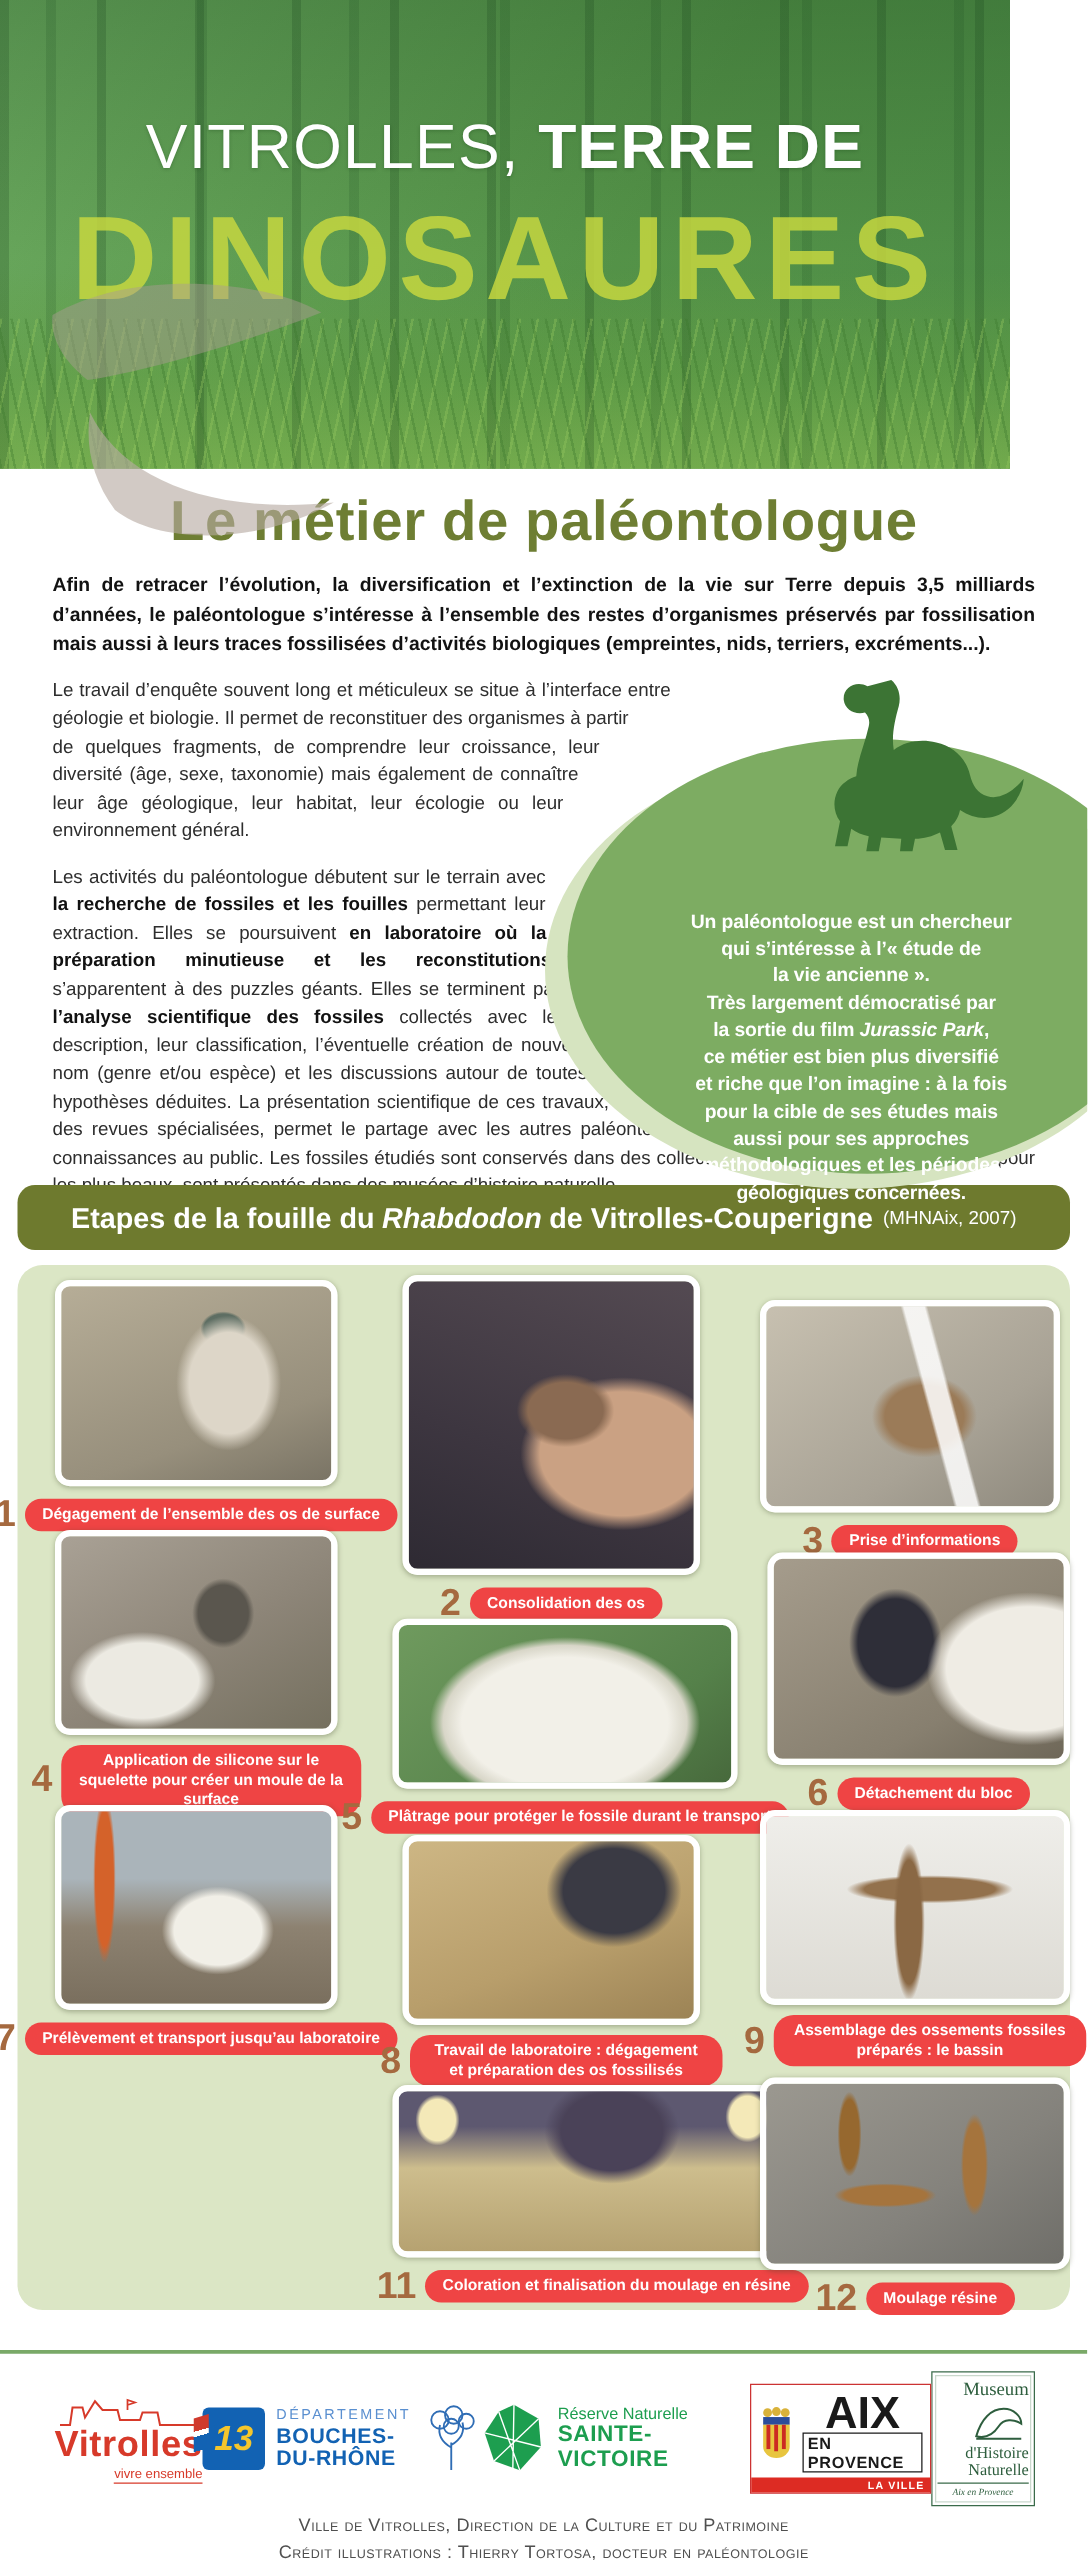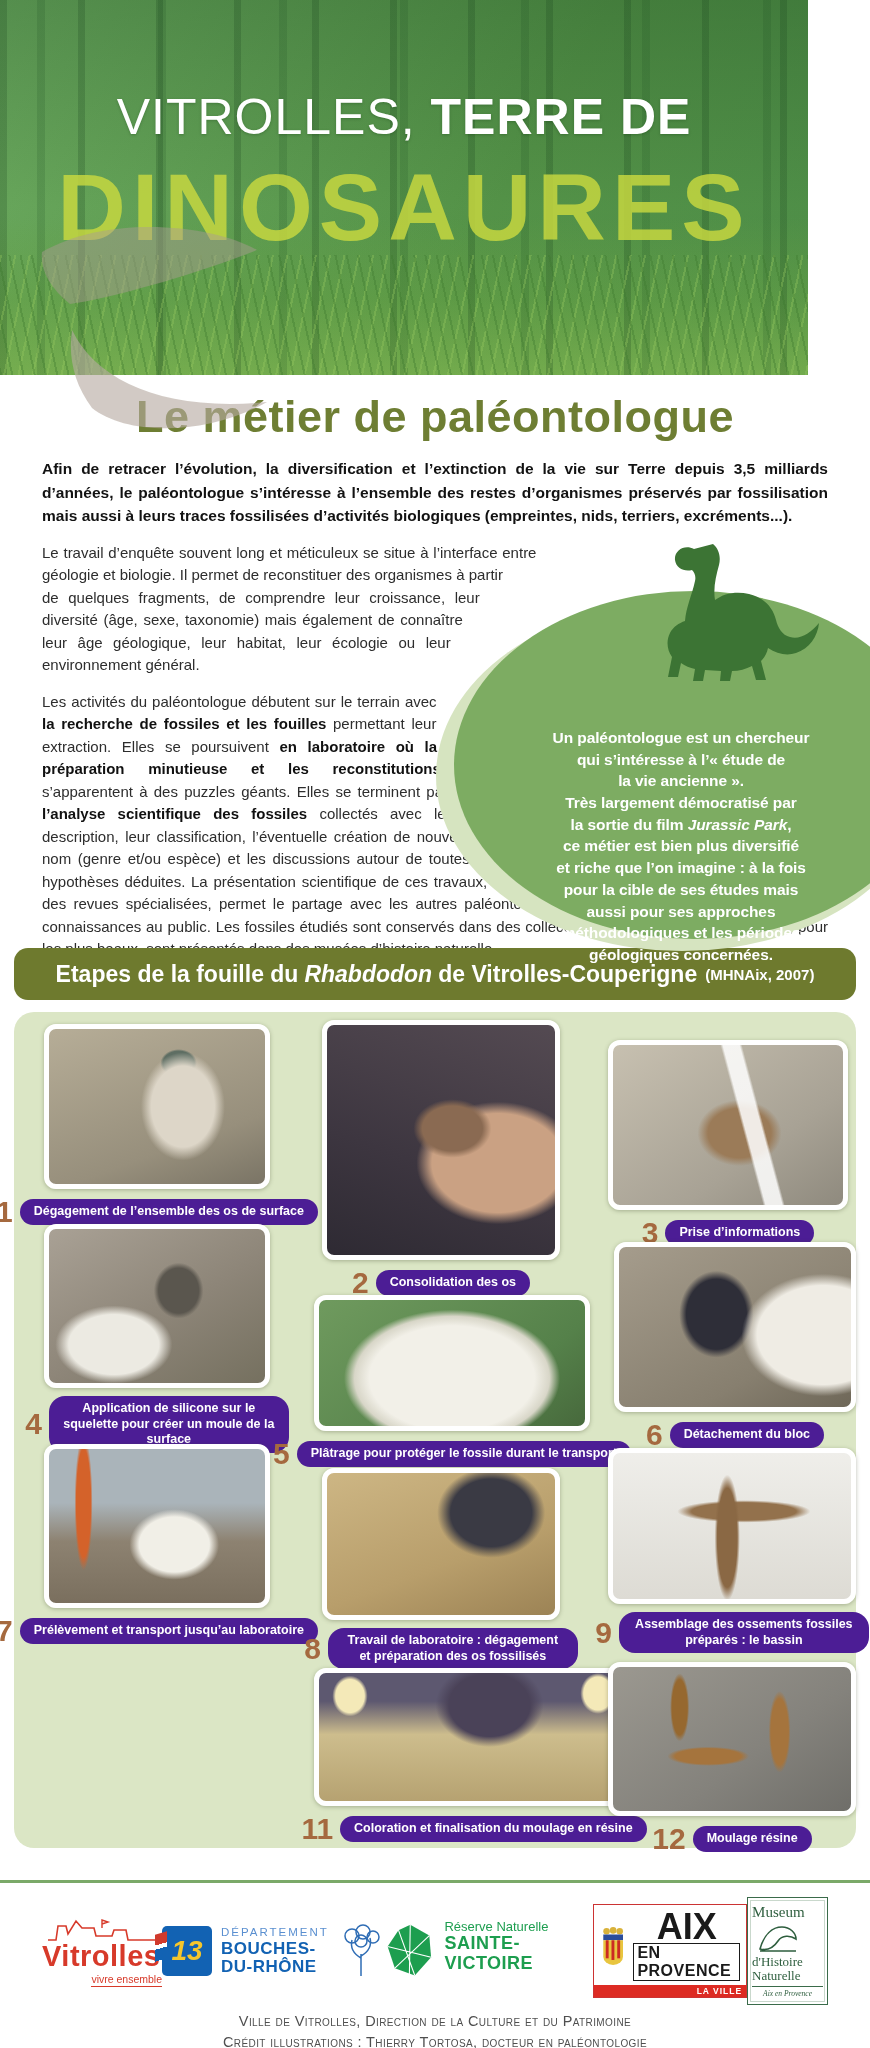--- a/index.html
+++ b/index.html
@@ -55,35 +55,35 @@
     white-space:pre-line;letter-spacing:-.1px;
   }
   .bubble-text .i{font-style:italic;}
   
   .section-bar{
     position:absolute;top:948px;left:14px;width:842px;height:52px;border-radius:14px;
     background:#6e7a2e;color:#ffffff;display:flex;align-items:center;justify-content:center;
     font-weight:800;font-size:23px;box-sizing:border-box;
   }
   .section-bar .sp-it{font-style:italic;margin:0 6px 0 6px;}
-  .section-bar .sp-ref{font-size:15px;font-weight:700;margin-left:8px;}
+  .section-bar .sp-ref{font-size:15px;font-weight:400;margin-left:8px;}
   
   .panel{
     position:absolute;top:1012px;left:14px;width:842px;height:836px;border-radius:20px;
     background:#dbe6c5;
   }
   .step{position:absolute;}
   .photo{
     width:100%;border:5px solid #ffffff;border-radius:12px;box-sizing:border-box;
     box-shadow:0 1px 4px rgba(60,70,40,.35);
   }
   .cap-row{display:flex;align-items:center;justify-content:center;gap:7px;margin:8px -22px 0 -22px;}
   .num{font-size:30px;font-weight:800;color:#a5693f;line-height:1;flex:0 0 auto;}
   .pill{
-    background:#4c1d95;color:#ffffff;font-size:12.5px;font-weight:700;line-height:1.25;
+    background:#ef4444;color:#ffffff;font-size:12.5px;font-weight:700;line-height:1.25;
     padding:5px 14px;border-radius:15px;text-align:center;white-space:nowrap;
   }
   .s4 .pill,.s8 .pill,.s9 .pill,.s10 .pill{white-space:normal;border-radius:16px;}
   .s4 .pill{max-width:212px;}
   .s8 .pill{max-width:222px;}
   .s9 .pill{max-width:222px;}
   .s10 .pill{max-width:212px;}
   
   .s1{left:30px;top:12px;width:226px;}   .s1 .photo{height:165px;}
   .s2{left:308px;top:8px;width:238px;}   .s2 .photo{height:240px;}
@@ -107,21 +107,21 @@
   .p7{background:radial-gradient(70px 55px at 58% 62%, #f1efe7 0 50%, rgba(0,0,0,0) 64%),radial-gradient(12px 90px at 16% 35%, #d4622a 0 60%, rgba(0,0,0,0) 75%),linear-gradient(#aab4ba 0 35%, #8d8271 60%, #7a6f5e);}
   .p8{background:radial-gradient(90px 75px at 72% 28%, #3a3a44 0 45%, rgba(0,0,0,0) 60%),linear-gradient(160deg,#cdb684,#b89e6b 60%,#9c8355);}
   .p9{background:radial-gradient(18px 90px at 48% 58%, #8a6844 0 55%, rgba(0,0,0,0) 70%),radial-gradient(95px 16px at 55% 40%, #93714c 0 55%, rgba(0,0,0,0) 70%),linear-gradient(#efeeea,#dddbd4);}
   .p10{background:radial-gradient(110px 60px at 45% 48%, #e9e7df 0 50%, rgba(0,0,0,0) 65%),radial-gradient(40px 55px at 42% 22%, #f4f4f2 0 50%, rgba(0,0,0,0) 64%),linear-gradient(150deg,#8e8a80,#76726a 65%,#605d55);}
   .p11{background:radial-gradient(26px 30px at 10% 18%, #f4e9b8 0 55%, rgba(0,0,0,0) 68%),radial-gradient(26px 30px at 90% 16%, #f4e9b8 0 55%, rgba(0,0,0,0) 68%),radial-gradient(90px 70px at 55% 25%, #4a4258 0 45%, rgba(0,0,0,0) 60%),linear-gradient(#5d5870 0 22%, #cdbd8d 48%, #b6a271);}
   .p12{background:radial-gradient(16px 60px at 70% 45%, #a5743d 0 55%, rgba(0,0,0,0) 68%),radial-gradient(60px 14px at 40% 62%, #a5743d 0 55%, rgba(0,0,0,0) 68%),radial-gradient(14px 50px at 28% 28%, #96682f 0 55%, rgba(0,0,0,0) 68%),linear-gradient(145deg,#9b9890,#84827c 60%,#6f6e69);}
   
   .footer{position:absolute;top:1848px;left:0;width:870px;height:200px;}
   .footer-rule{margin-top:32px;height:3px;background:#7aa968;}
   .logos{display:flex;align-items:center;justify-content:space-between;padding:18px 42px 0 42px;height:100px;}
-  .logo{display:flex;flex-direction:column;align-items:flex-start;}
+  .logo{display:flex;flex-direction:column;align-items:flex-end;}
   
   .lv-name{font-size:29px;font-weight:700;color:#d73a2a;letter-spacing:.5px;line-height:1;}
   .lv-tag{font-size:10.5px;color:#d73a2a;border-bottom:1px solid #d73a2a;padding-bottom:1px;margin-top:2px;align-self:flex-end;}
   
   .cg13{flex-direction:row;gap:9px;align-items:center;}
   .cg13-badge{position:relative;width:50px;height:50px;background:#1262b3;border-radius:5px;display:flex;align-items:center;justify-content:center;}
   .cg13-badge::before{content:"";position:absolute;left:-7px;top:7px;width:12px;height:36px;transform:skewY(-16deg);
     background:linear-gradient(#d03a2d 0 30%, #ffffff 30% 42%, #1262b3 42% 75%, rgba(0,0,0,0) 75%);}
   .cg13-num{font-size:28px;font-weight:800;font-style:italic;color:#f5c62c;}
   .cg13-text{display:flex;flex-direction:column;line-height:1.05;}
@@ -130,21 +130,21 @@
   
   .reserve{flex-direction:row;gap:8px;}
   .rsv-text{display:flex;flex-direction:column;line-height:1.1;padding-bottom:4px;}
   .rsv-l1{font-size:13px;color:#1d9e4f;}
   .rsv-l2{font-size:18px;font-weight:700;color:#1d9e4f;letter-spacing:.5px;}
   
   .aix{border:1px solid #cc3333;background:#fff;width:152px;padding:4px 0 0 0;position:relative;}
   .aix-row{display:flex;align-items:center;justify-content:space-between;gap:7px;padding:2px 6px 4px 6px;}
   .aix-texts{display:flex;flex-direction:column;align-items:center;}
   .aix-name{font-size:36px;font-weight:800;color:#1a1a1a;line-height:.9;}
-  .aix-sub{font-size:16px;font-weight:700;color:#1a1a1a;border:1px solid #1a1a1a;padding:0 3px;letter-spacing:.5px;}
+  .aix-sub{font-size:13px;font-weight:700;color:#1a1a1a;border:1px solid #1a1a1a;padding:0 3px;letter-spacing:.5px;}
   .aix-band{background:#dd2b23;color:#ffffff;font-size:8.5px;font-weight:700;text-align:right;padding:1px 4px;letter-spacing:1px;}
   
   .museum{border:1px solid #3a6b4a;outline:1px solid #c9d8cc;outline-offset:-4px;background:#fff;width:78px;padding:6px 4px;font-family:"Liberation Serif", serif;}
   .mus-l1{font-size:15px;color:#2e5e3e;}
   .mus-l2,.mus-l3{font-size:13px;color:#2e5e3e;line-height:1.05;}
   .mus-l4{font-size:7.5px;font-style:italic;color:#2e5e3e;border-top:1px solid #3a6b4a;margin-top:3px;padding-top:2px;align-self:stretch;text-align:center;}
   
   .credits{margin-top:10px;text-align:center;font-variant:small-caps;color:#4f4f4f;font-size:14.5px;line-height:1.45;letter-spacing:.4px;}
 </style>
 </head>

